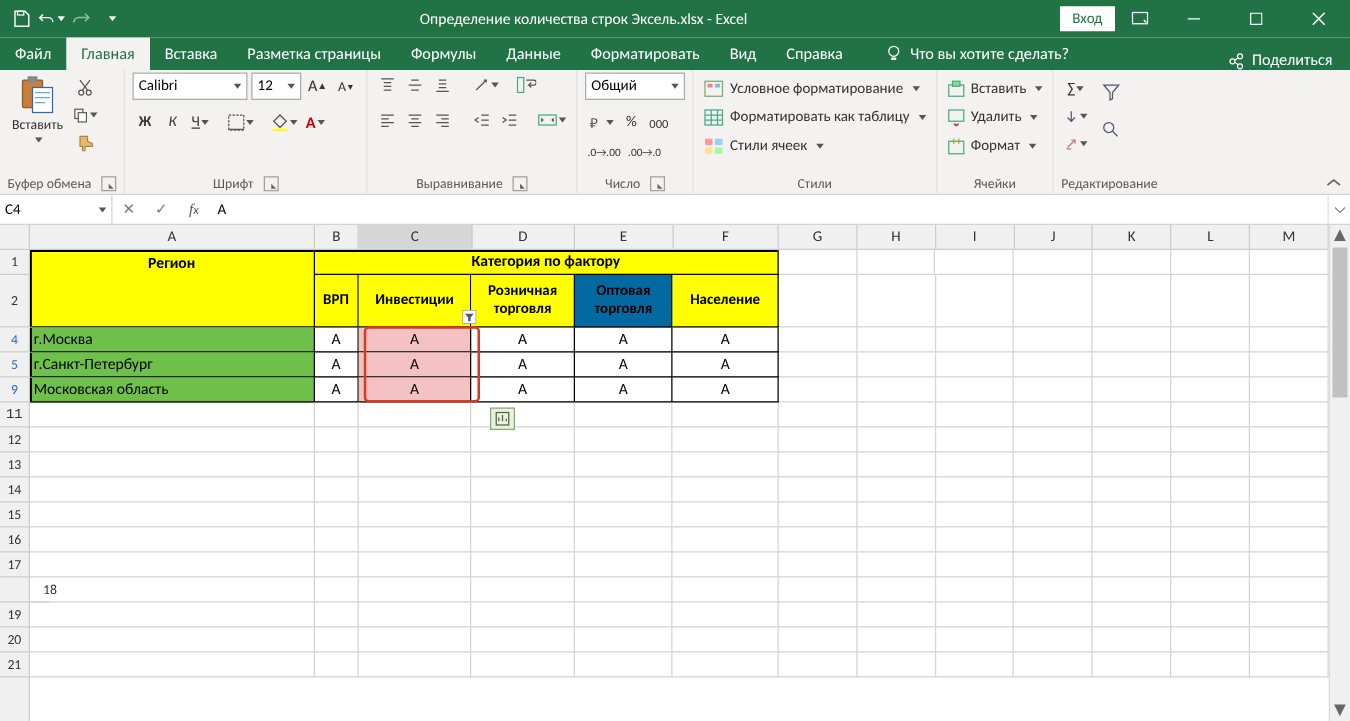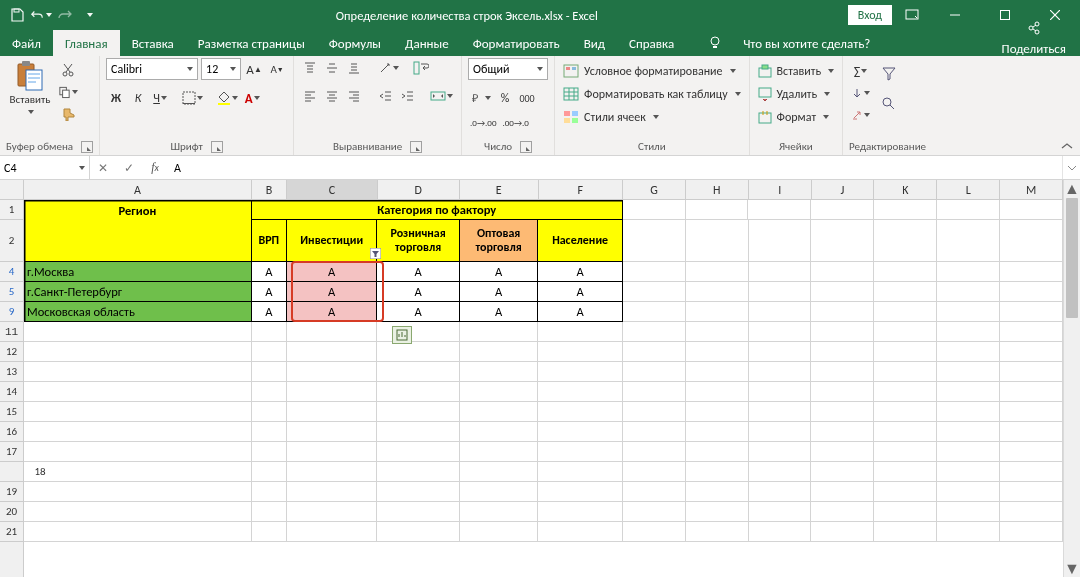--- a/index.html
+++ b/index.html
@@ -12,23 +12,23 @@
 .titlebar .title { flex: 1; text-align: center; font-size: 12.5px; padding-right: 20px; }
 .titlebar .right { display: flex; align-items: center; gap: 4px; padding-right: 2px; }
 .login-btn { background: #fff; color: #217346; padding: 2px 10px; font-size: 12px; height: 20px; display: flex; align-items: center; cursor: pointer; }
 .win-btn { width: 46px; height: 30px; display: flex; align-items: center; justify-content: center; color: #fff; cursor: pointer; }
 .rib-display { width: 32px; display: flex; align-items: center; justify-content: center; height: 30px; color: #fff; cursor: pointer; }
 
 
 .tabs { background: #217346; height: 26px; display: flex; align-items: flex-end; color: #fff; font-size: 13px; }
 .tab { padding: 0 12px; height: 26px; display: flex; align-items: center; cursor: pointer; }
 .tab.active { background: #f3f2f1; color: #217346; font-weight: 400; }
-.tab.tellme { margin-left: 10px; display: flex; align-items: center; gap: 21px; }
+.tab.tellme { margin-left: 10px; display: flex; align-items: center; gap: 6px; }
 .lightbulb { width: 14px; height: 14px; }
-.share { margin-left: auto; padding: 0 14px; display: flex; align-items: center; gap: 6px; cursor: pointer; flex-direction: column; }
+.share { margin-left: auto; padding: 0 14px; display: flex; align-items: center; gap: 6px; cursor: pointer; }
 
 
 .ribbon { background: #f3f2f1; border-bottom: 1px solid #d4d4d4; height: 100px; display: flex; position: relative; }
 .group { border-right: 1px solid #e1dfdd; display: flex; flex-direction: column; padding: 2px 6px 0 6px; }
 .group-body { flex: 1; display: flex; align-items: flex-start; gap: 4px; }
 .group-label { text-align: center; font-size: 11px; color: #5a5a5a; padding: 2px 0; display: flex; align-items: center; justify-content: center; gap: 4px; }
 .dlauncher { width: 12px; height: 12px; border: 1px solid #a0a0a0; position: relative; cursor: pointer; margin-left: 4px; }
 .dlauncher::after { content: ""; position: absolute; right: 1px; bottom: 1px; width: 0; height: 0; border-left: 4px solid #666; border-top: 4px solid transparent; }
 
 .big-btn { display: flex; flex-direction: column; align-items: center; width: 48px; cursor: pointer; padding-top: 2px; }
@@ -538,21 +538,21 @@
         <div class="cell " style="width: 64px; height: 20px;"></div>
         <div class="cell " style="width: 64px; height: 20px;"></div>
         <div class="cell " style="width: 64px; height: 20px;"></div>
         <div class="cell " style="width: 64px; height: 20px;"></div>
       </div>
       <div class="row" style="height: 42px;">
         <div class="cell ac" style="width: 232px; height: 42px; background: rgb(255, 255, 0); border-right: 1.5px solid rgb(0, 0, 0); box-shadow: rgb(0, 0, 0) 1.5px 0px inset; border-bottom: 1.5px solid rgb(0, 0, 0);"></div>
         <div class="cell ac" style="width: 36px; height: 42px; background: rgb(255, 255, 0); font-weight: 700; border-right: 1.5px solid rgb(0, 0, 0); border-bottom: 1.5px solid rgb(0, 0, 0); white-space: normal; text-align: center; line-height: 1.15; font-size: 12px; position: relative;">ВРП</div>
         <div class="cell ac" style="width: 92px; height: 42px; background: rgb(255, 255, 0); font-weight: 700; border-right: 1.5px solid rgb(0, 0, 0); border-bottom: 1.5px solid rgb(0, 0, 0); white-space: normal; text-align: center; line-height: 1.15; font-size: 12px; position: relative;">Инвестиции</div>
         <div class="cell ac" style="width: 84px; height: 42px; background: rgb(255, 255, 0); font-weight: 700; border-right: 1.5px solid rgb(0, 0, 0); border-bottom: 1.5px solid rgb(0, 0, 0); white-space: normal; text-align: center; line-height: 1.15; font-size: 12px; position: relative;">Розничная торговля</div>
-        <div class="cell ac" style="width: 80px; height: 42px; background: #fdba74; font-weight: 700; border-right: 1.5px solid rgb(0, 0, 0); border-bottom: 1.5px solid rgb(0, 0, 0); white-space: normal; text-align: center; line-height: 1.15; font-size: 12px; position: relative;">Оптовая торговля</div>
+        <div class="cell ac" style="width: 80px; height: 42px; background: #0369a1; font-weight: 700; border-right: 1.5px solid rgb(0, 0, 0); border-bottom: 1.5px solid rgb(0, 0, 0); white-space: normal; text-align: center; line-height: 1.15; font-size: 12px; position: relative;">Оптовая торговля</div>
         <div class="cell ac" style="width: 86px; height: 42px; background: rgb(255, 255, 0); font-weight: 700; border-right: 1.5px solid rgb(0, 0, 0); border-bottom: 1.5px solid rgb(0, 0, 0); white-space: normal; text-align: center; line-height: 1.15; font-size: 12px; position: relative;">Население</div>
         <div class="cell " style="width: 64px; height: 42px;"></div>
         <div class="cell " style="width: 64px; height: 42px;"></div>
         <div class="cell " style="width: 64px; height: 42px;"></div>
         <div class="cell " style="width: 64px; height: 42px;"></div>
         <div class="cell " style="width: 64px; height: 42px;"></div>
         <div class="cell " style="width: 64px; height: 42px;"></div>
         <div class="cell " style="width: 64px; height: 42px;"></div>
       </div>
       <div class="row" style="height: 20px;">

